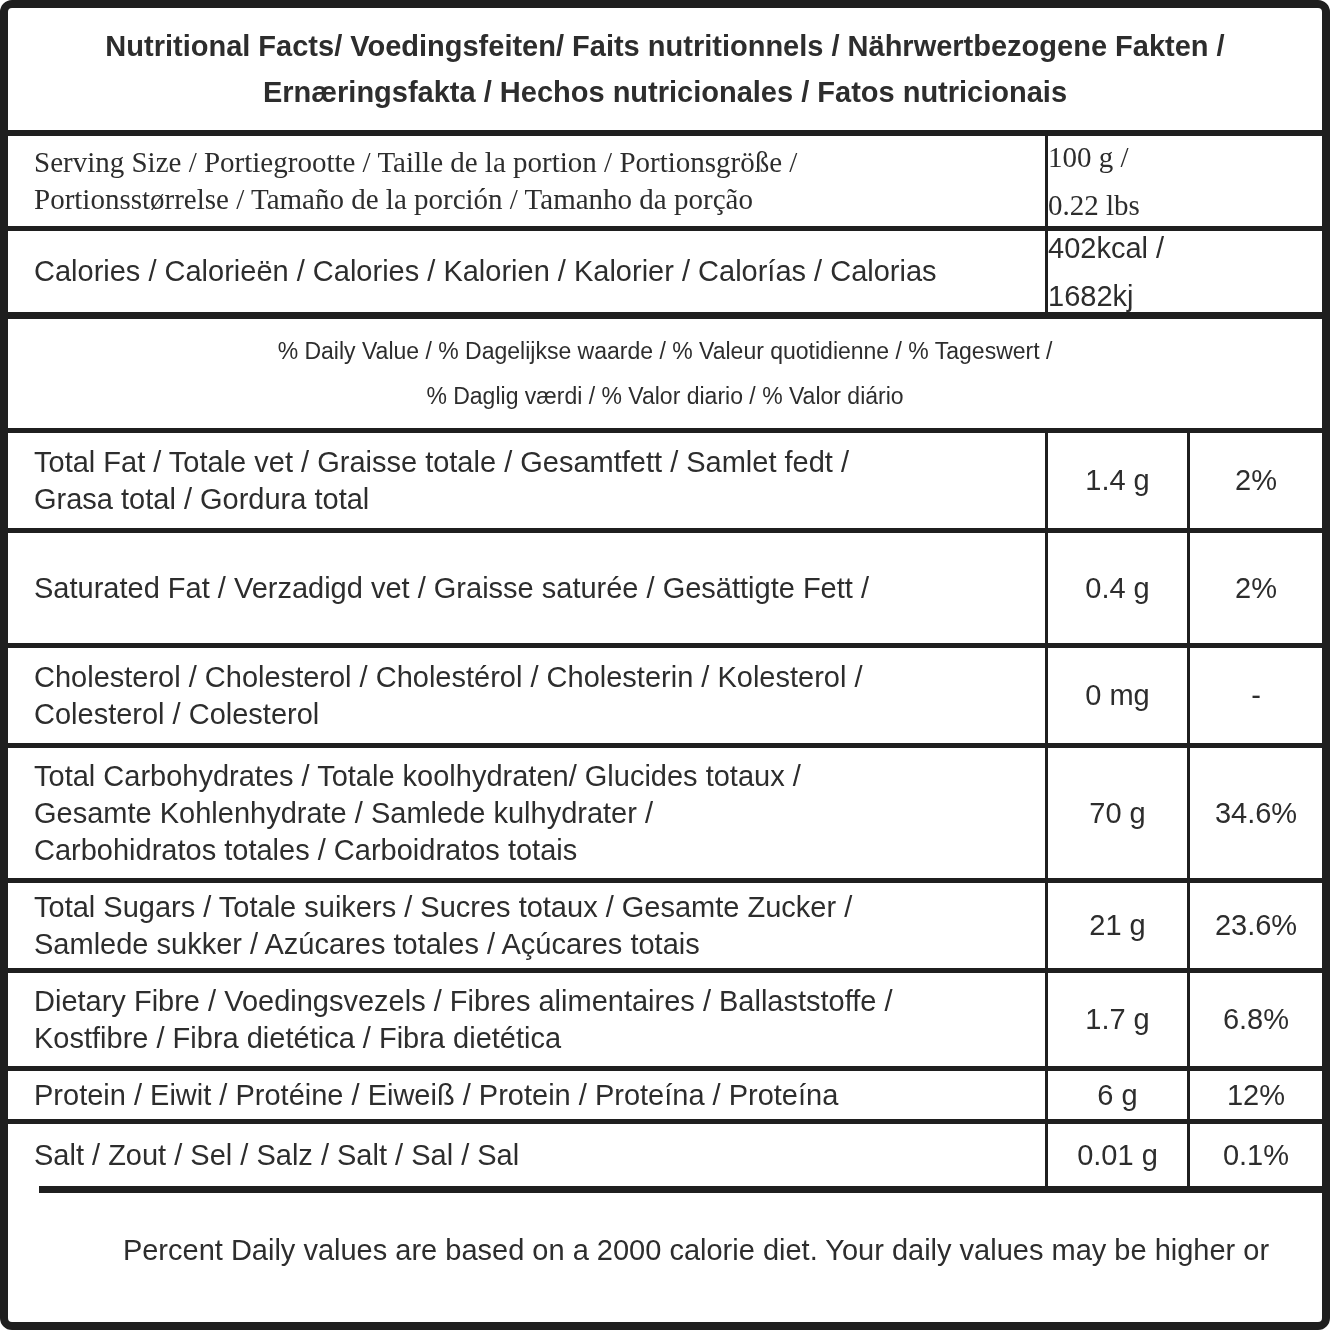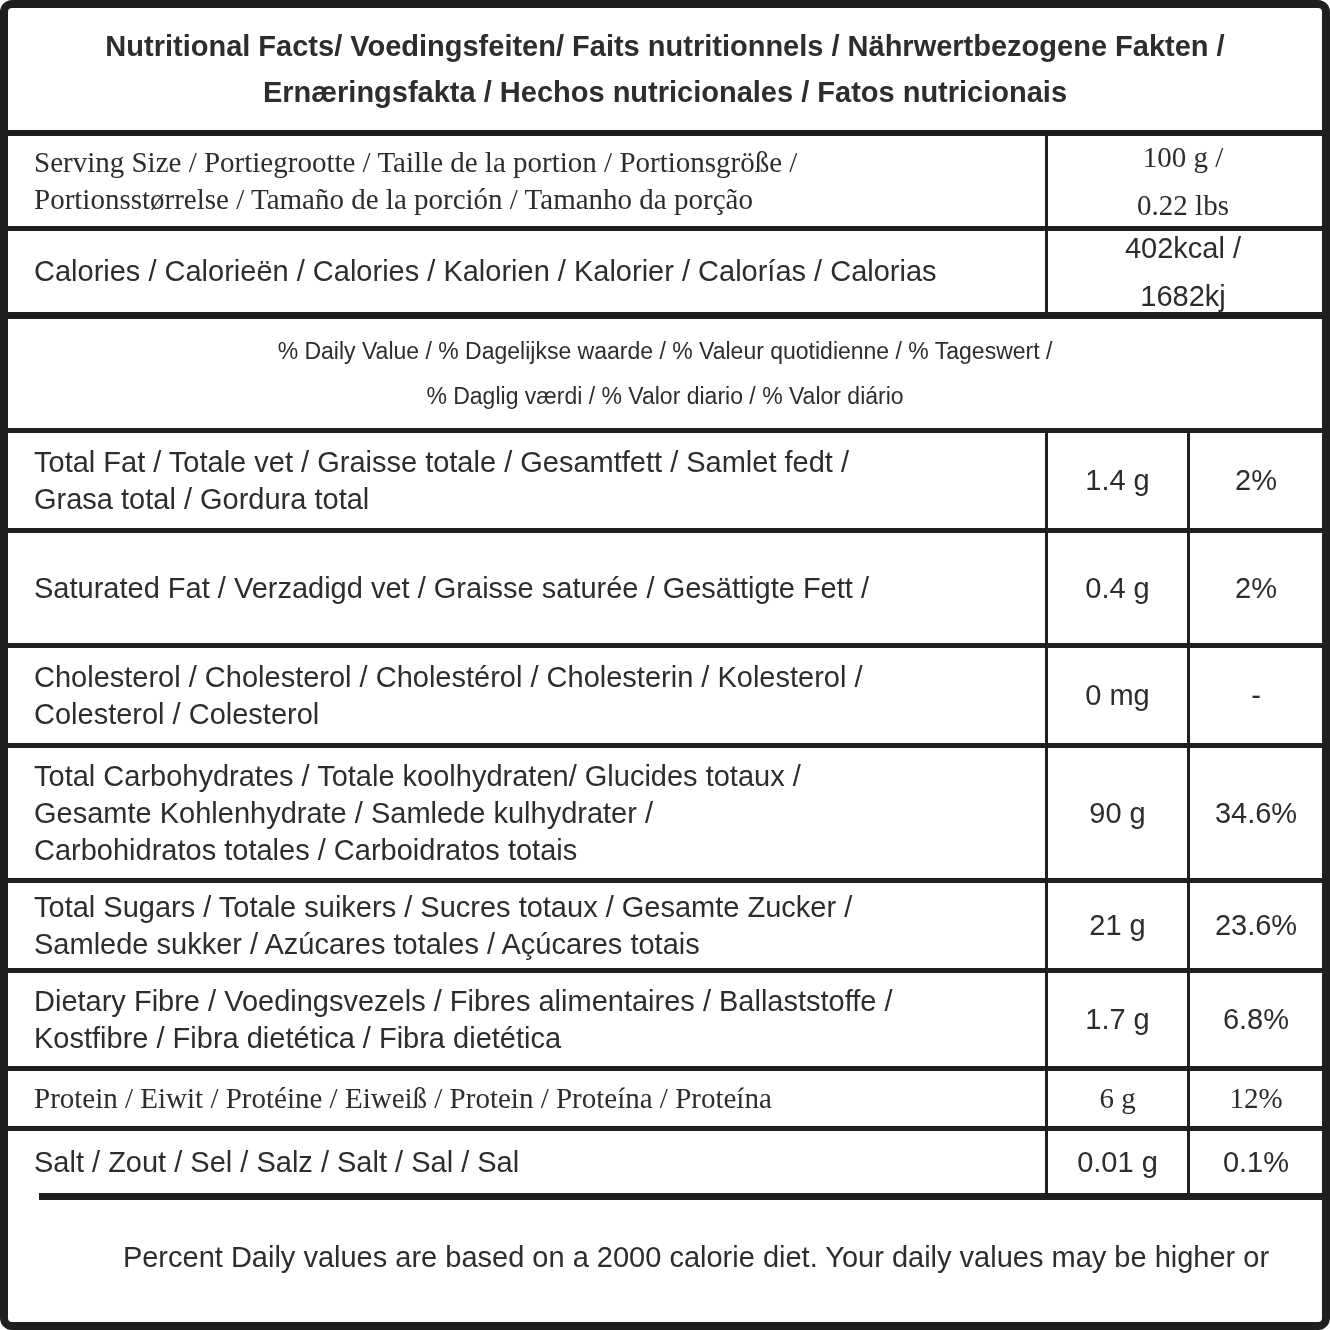--- a/index.html
+++ b/index.html
@@ -37,21 +37,21 @@
   .r-header  { height: 122px; }
   .r-serving { height: 96px; }
   .r-cal     { height: 86px; }
   .r-dv      { height: 116px; }
   .r-fat     { height: 100px; }
   .r-satfat  { height: 115px; }
   .r-chol    { height: 100px; }
   .r-carb    { height: 135px; }
   .r-sugars  { height: 90px; }
   .r-fibre   { height: 98px; }
-  .r-protein { height: 60px; font-family: Liberation Serif, serif; }
+  .r-protein { height: 53px; }
   .r-salt    { height: 67px; }
   .r-foot    { height: 120px; margin-left: 31px; }
 
   .cell {
     display: flex;
     flex-direction: column;
     justify-content: center;
   }
   .cell-label {
     flex: 1 1 auto;
@@ -73,21 +73,21 @@
     border-left: 3px solid var(--border);
     font-size: 29px;
     text-align: center;
   }
   .cell-value {
     flex: 0 0 277px;
     border-left: 3px solid var(--border);
     padding-right: 4px;
     font-size: 29px;
     line-height: 36px;
-    text-align: center;
+    text-align: left;
     gap: 12px;
   }
   .cell-value > div { white-space: nowrap; }
   .cell-full {
     flex: 1 1 auto;
     text-align: center;
     padding: 2px 8px;
   }
   .header-text {
     font-weight: bold;
@@ -172,21 +172,21 @@
     <div class="cell cell-amount">0 mg</div>
     <div class="cell cell-percent">-</div>
   </div>
 
   <div class="row r-carb b5">
     <div class="cell cell-label">
         <div>Total Carbohydrates / Totale koolhydraten/ Glucides totaux /</div>
         <div>Gesamte Kohlenhydrate / Samlede kulhydrater /</div>
         <div>Carbohidratos totales / Carboidratos totais</div>
       </div>
-    <div class="cell cell-amount">90 g</div>
+    <div class="cell cell-amount">70 g</div>
     <div class="cell cell-percent">34.6%</div>
   </div>
 
   <div class="row r-sugars b5">
     <div class="cell cell-label">
         <div>Total Sugars / Totale suikers / Sucres totaux / Gesamte Zucker /</div>
         <div>Samlede sukker / Azúcares totales / Açúcares totais</div>
       </div>
     <div class="cell cell-amount">21 g</div>
     <div class="cell cell-percent">23.6%</div>

